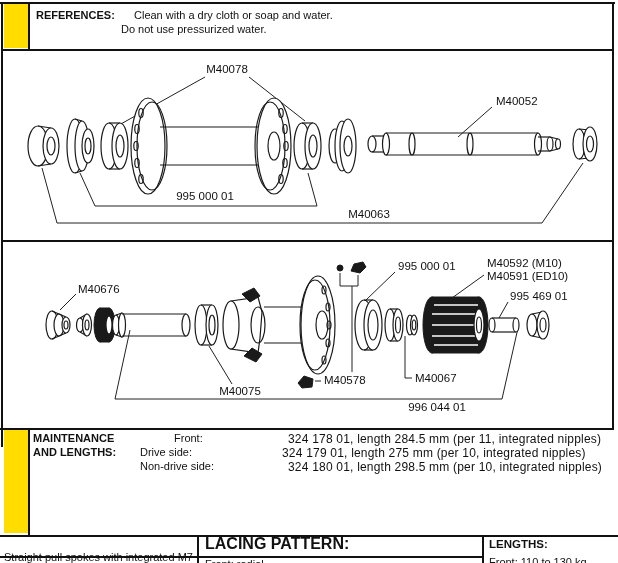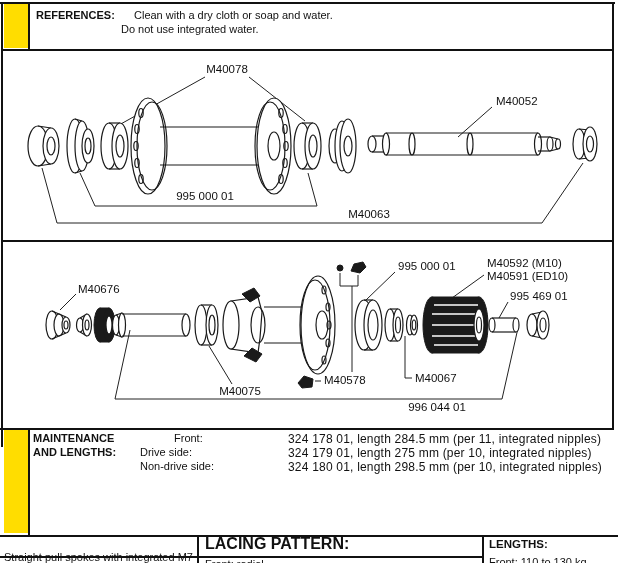--- a/index.html
+++ b/index.html
@@ -26,21 +26,21 @@
 
   <div class="hline" style="left:0;top:2;width:615px;top:2px;"></div>
   <div class="vline" style="left:1px;top:2px;height:445px;"></div>
   <div class="vline" style="left:612px;top:2px;height:428px;"></div>
 
   <div>
     <div class="tab" style="left:4px;top:4px;height:44px;"></div>
     <div class="vline" style="left:28px;top:4px;height:46px;"></div>
     <div class="txt bold" style="left:36px;top:9px;">REFERENCES:</div>
     <div class="txt" style="left:134px;top:9px;">Clean with a dry cloth or soap and water.</div>
-    <div class="txt" style="left:121px;top:23px;">Do not use integrated water.</div>
+    <div class="txt" style="left:121px;top:23px;">Do not use pressurized water.</div>
     <div class="hline" style="left:1px;top:49px;width:613px;"></div>
   </div>
 
   <svg style="left:2px;top:51px;" width="610" height="189" viewBox="0 0 610 189">
 
     <path class="ln" d="M203,26 L117,74 M247,26 L303,70"></path>
     <path class="ln" d="M78,122 L93,155 L315,155 L306,122"></path>
     <path class="ln" d="M40,117 L55,172 L540,172 L581,112"></path>
     <path class="ln" d="M490,56 L456,86"></path>
 
@@ -285,21 +285,21 @@
 
   <div>
     <div class="tab" style="left:4px;top:430px;height:103px;"></div>
     <div class="vline" style="left:28px;top:430px;height:105px;"></div>
     <div class="txt bold" style="left:33px;top:432px;">MAINTENANCE</div>
     <div class="txt bold" style="left:33px;top:446px;">AND LENGTHS:</div>
 
     <div class="txt" style="left:140px;top:432px;padding-left:34px;">Front:</div>
     <div class="txt-sm" style="left:288px;top:432px;">324 178 01, length 284.5 mm (per 11, integrated nipples)</div>
     <div class="txt" style="left:140px;top:446px;">Drive side:</div>
-    <div class="txt-sm" style="left:288px;top:446px;text-align:center;">324 179 01, length 275 mm (per 10, integrated nipples)</div>
+    <div class="txt-sm" style="left:282px;top:446px;text-align:center;">324 179 01, length 275 mm (per 10, integrated nipples)</div>
     <div class="txt" style="left:140px;top:460px;">Non-drive side:</div>
     <div class="txt-sm" style="left:288px;top:460px;">324 180 01, length 298.5 mm (per 10, integrated nipples)</div>
   </div>
 
   <div>
     <div class="hline" style="left:0;top:535px;width:618px;"></div>
     <div class="vline" style="left:197px;top:536px;height:27px;"></div>
     <div class="vline" style="left:482px;top:536px;height:27px;"></div>
 
     <div class="txt" style="left:4px;top:551px;">Straight pull spokes with integrated M7</div>

